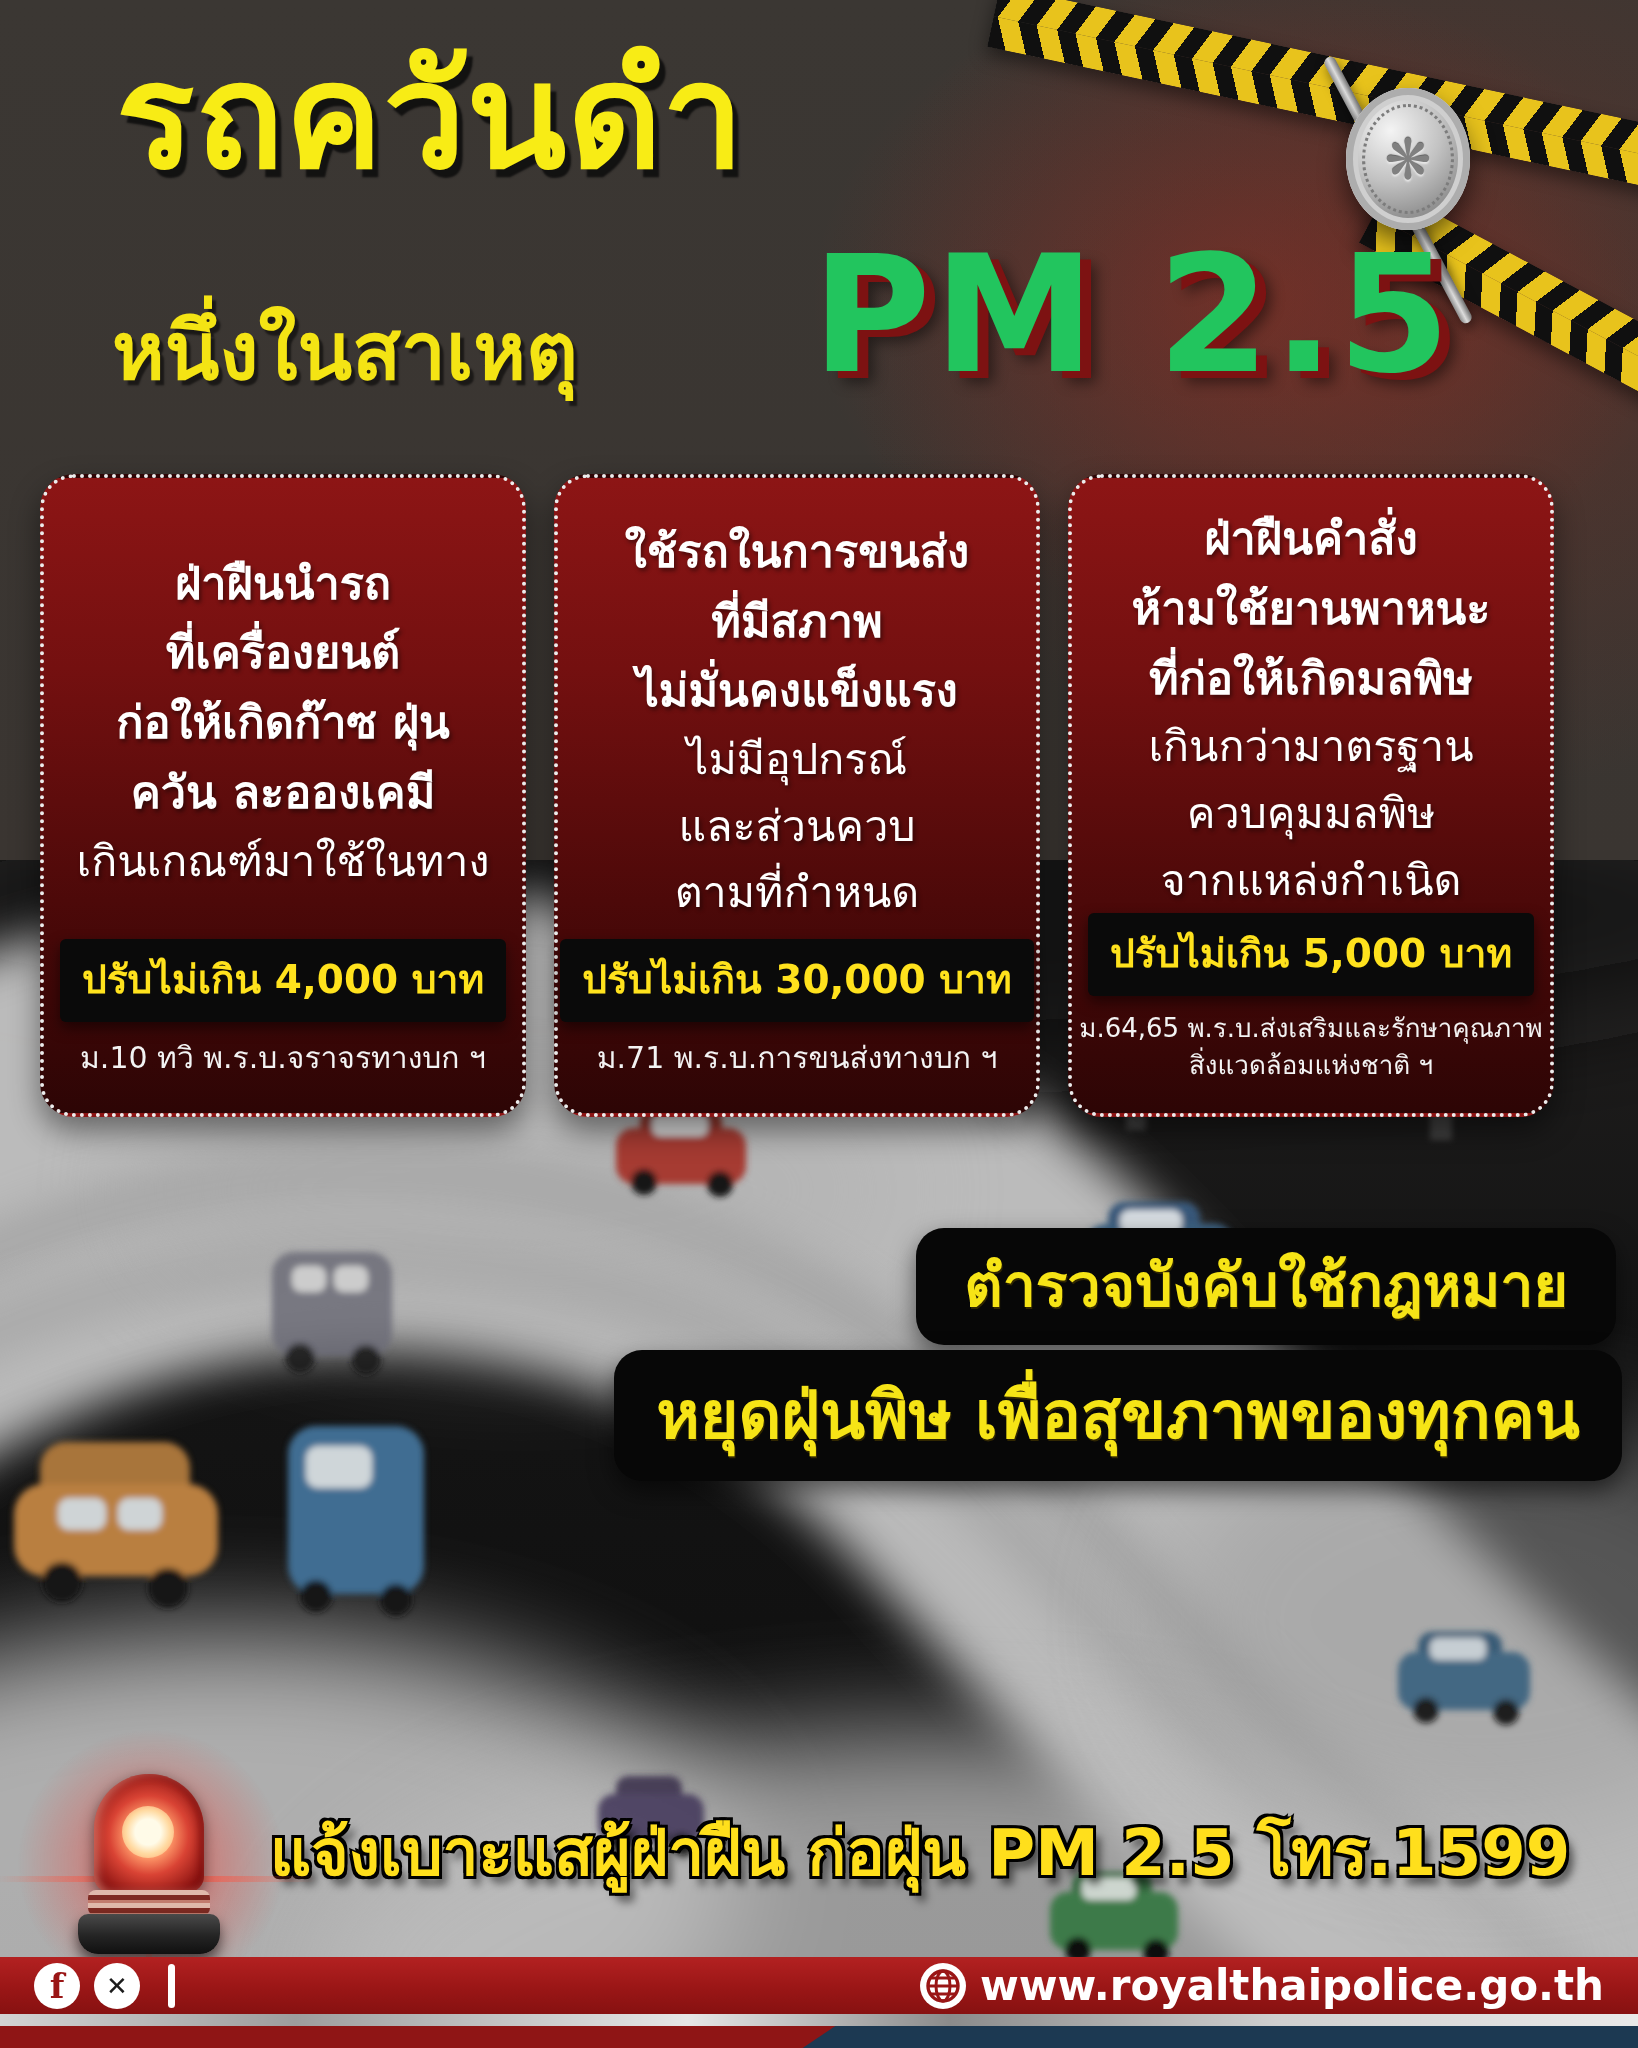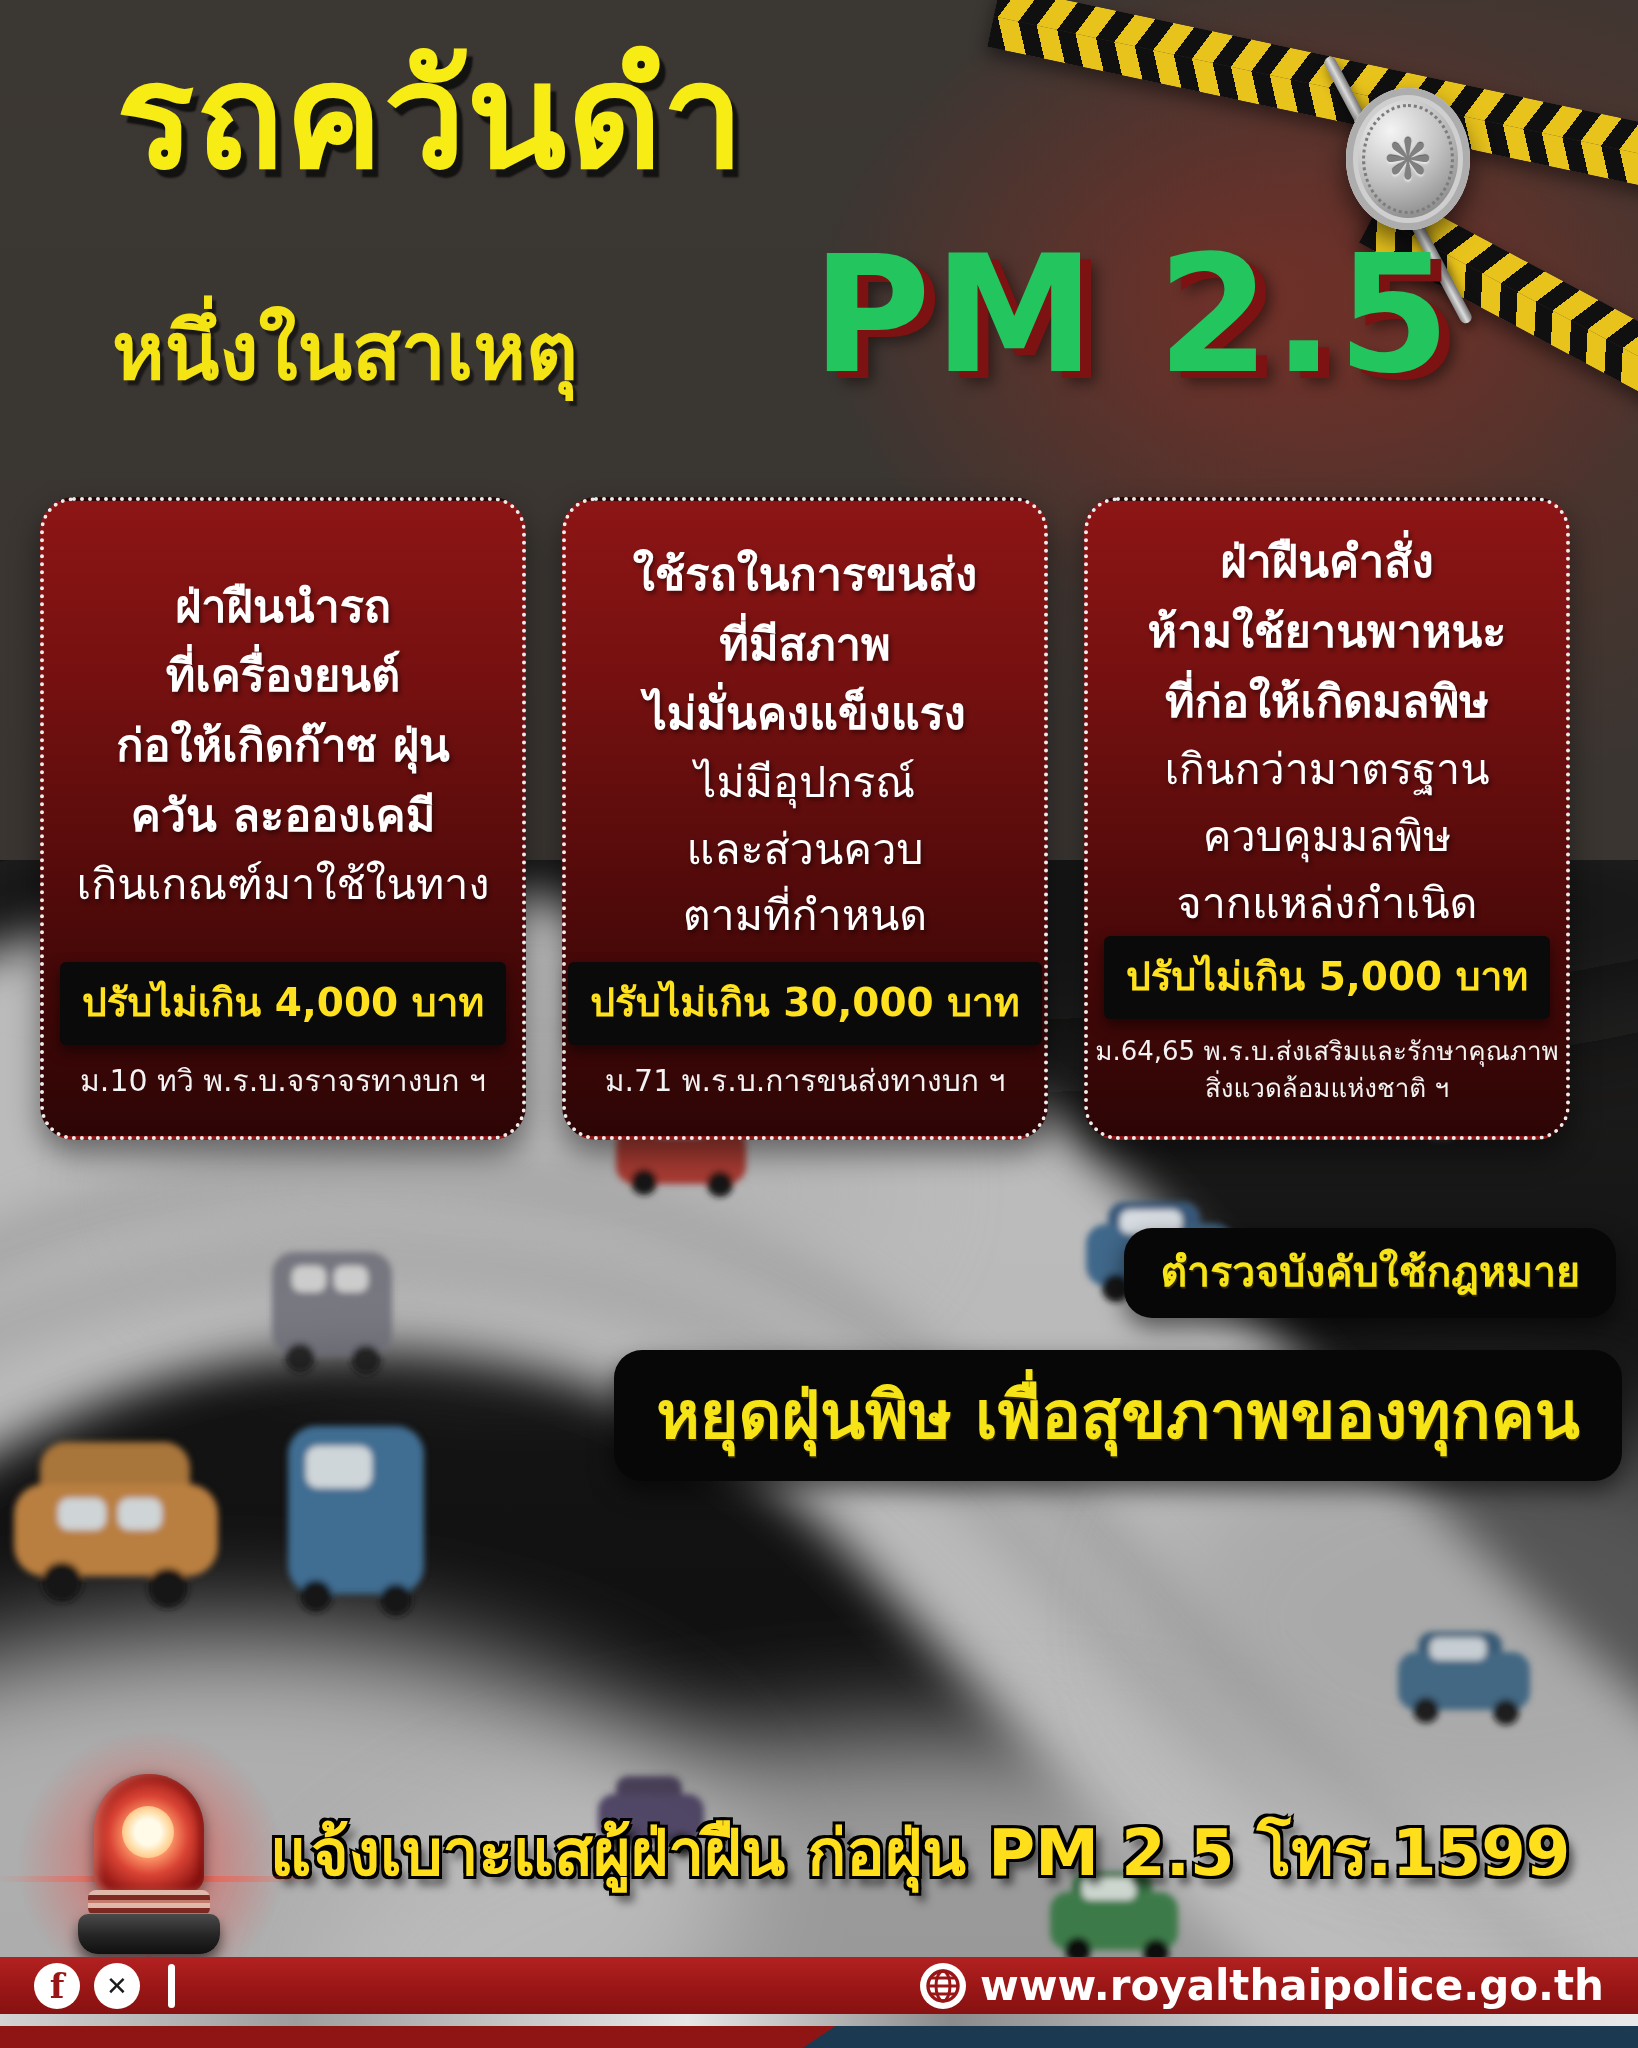--- a/index.html
+++ b/index.html
@@ -54,21 +54,21 @@
     left:112px;top:292px;font-size:80px;font-weight:700;color:#f4e414;white-space:nowrap;
     text-shadow:4px 5px 2px rgba(0,0,0,.55);line-height:1.5;
   }
   .subtitle-pm{
     left:812px;top:218px;font-size:162px;font-weight:800;color:#22c55e;white-space:nowrap;
     letter-spacing:3px;line-height:1.2;
     text-shadow:11px 7px 0 #7d1212, 16px 12px 14px rgba(0,0,0,.45);
   }
 
   
-  .cards{left:40px;top:497px;display:flex;gap:36px;}
+  .cards{left:40px;top:474px;display:flex;gap:28px;}
   .card{
     width:486px;height:643px;box-sizing:border-box;border-radius:34px;
     border:4px dotted #ececec;
     background:linear-gradient(180deg,#8d1515 0%,#741010 30%,#470808 72%,#2d0505 100%);
     display:flex;flex-direction:column;align-items:center;
     padding:26px 20px 34px;box-shadow:0 14px 30px rgba(0,0,0,.45);
   }
   .card .main{flex:1;display:flex;flex-direction:column;justify-content:center;align-items:center;}
   .card .line{white-space:nowrap;color:#fff;text-align:center;line-height:1.55;
     text-shadow:2px 3px 4px rgba(0,0,0,.45);}
@@ -85,21 +85,21 @@
 
   
   .scene{left:0;top:860px;}
 
   
   .pill{
     background:#070707;border-radius:28px;color:#f6e416;font-weight:700;white-space:nowrap;
     box-shadow:0 10px 24px rgba(0,0,0,.55);line-height:1.5;
     text-shadow:1px 2px 0 rgba(60,48,0,.8);
   }
-  .pill1{right:22px;top:1228px;font-size:41px;padding:14px 36px;}
+  .pill1{right:22px;top:1228px;font-size:59px;padding:14px 48px;}
   .pill2{right:16px;top:1350px;font-size:66px;padding:16px 42px;}
 
   
   .hotline{left:66px;top:1748px;width:1500px;height:212px;display:flex;align-items:center;gap:34px;}
   .siren{position:relative;width:170px;height:212px;flex:0 0 auto;}
   .siren .glow{position:absolute;left:-60px;top:-30px;width:290px;height:290px;border-radius:50%;
     background:radial-gradient(circle,rgba(255,40,30,.55),rgba(255,40,30,0) 65%);}
   .siren .beam-h{position:absolute;left:-70px;top:128px;width:320px;height:6px;
     background:linear-gradient(90deg,rgba(255,60,40,0),rgba(255,80,60,.8),rgba(255,60,40,0));}
   .siren .beam-v{position:absolute;left:80px;top:40px;width:6px;height:190px;

